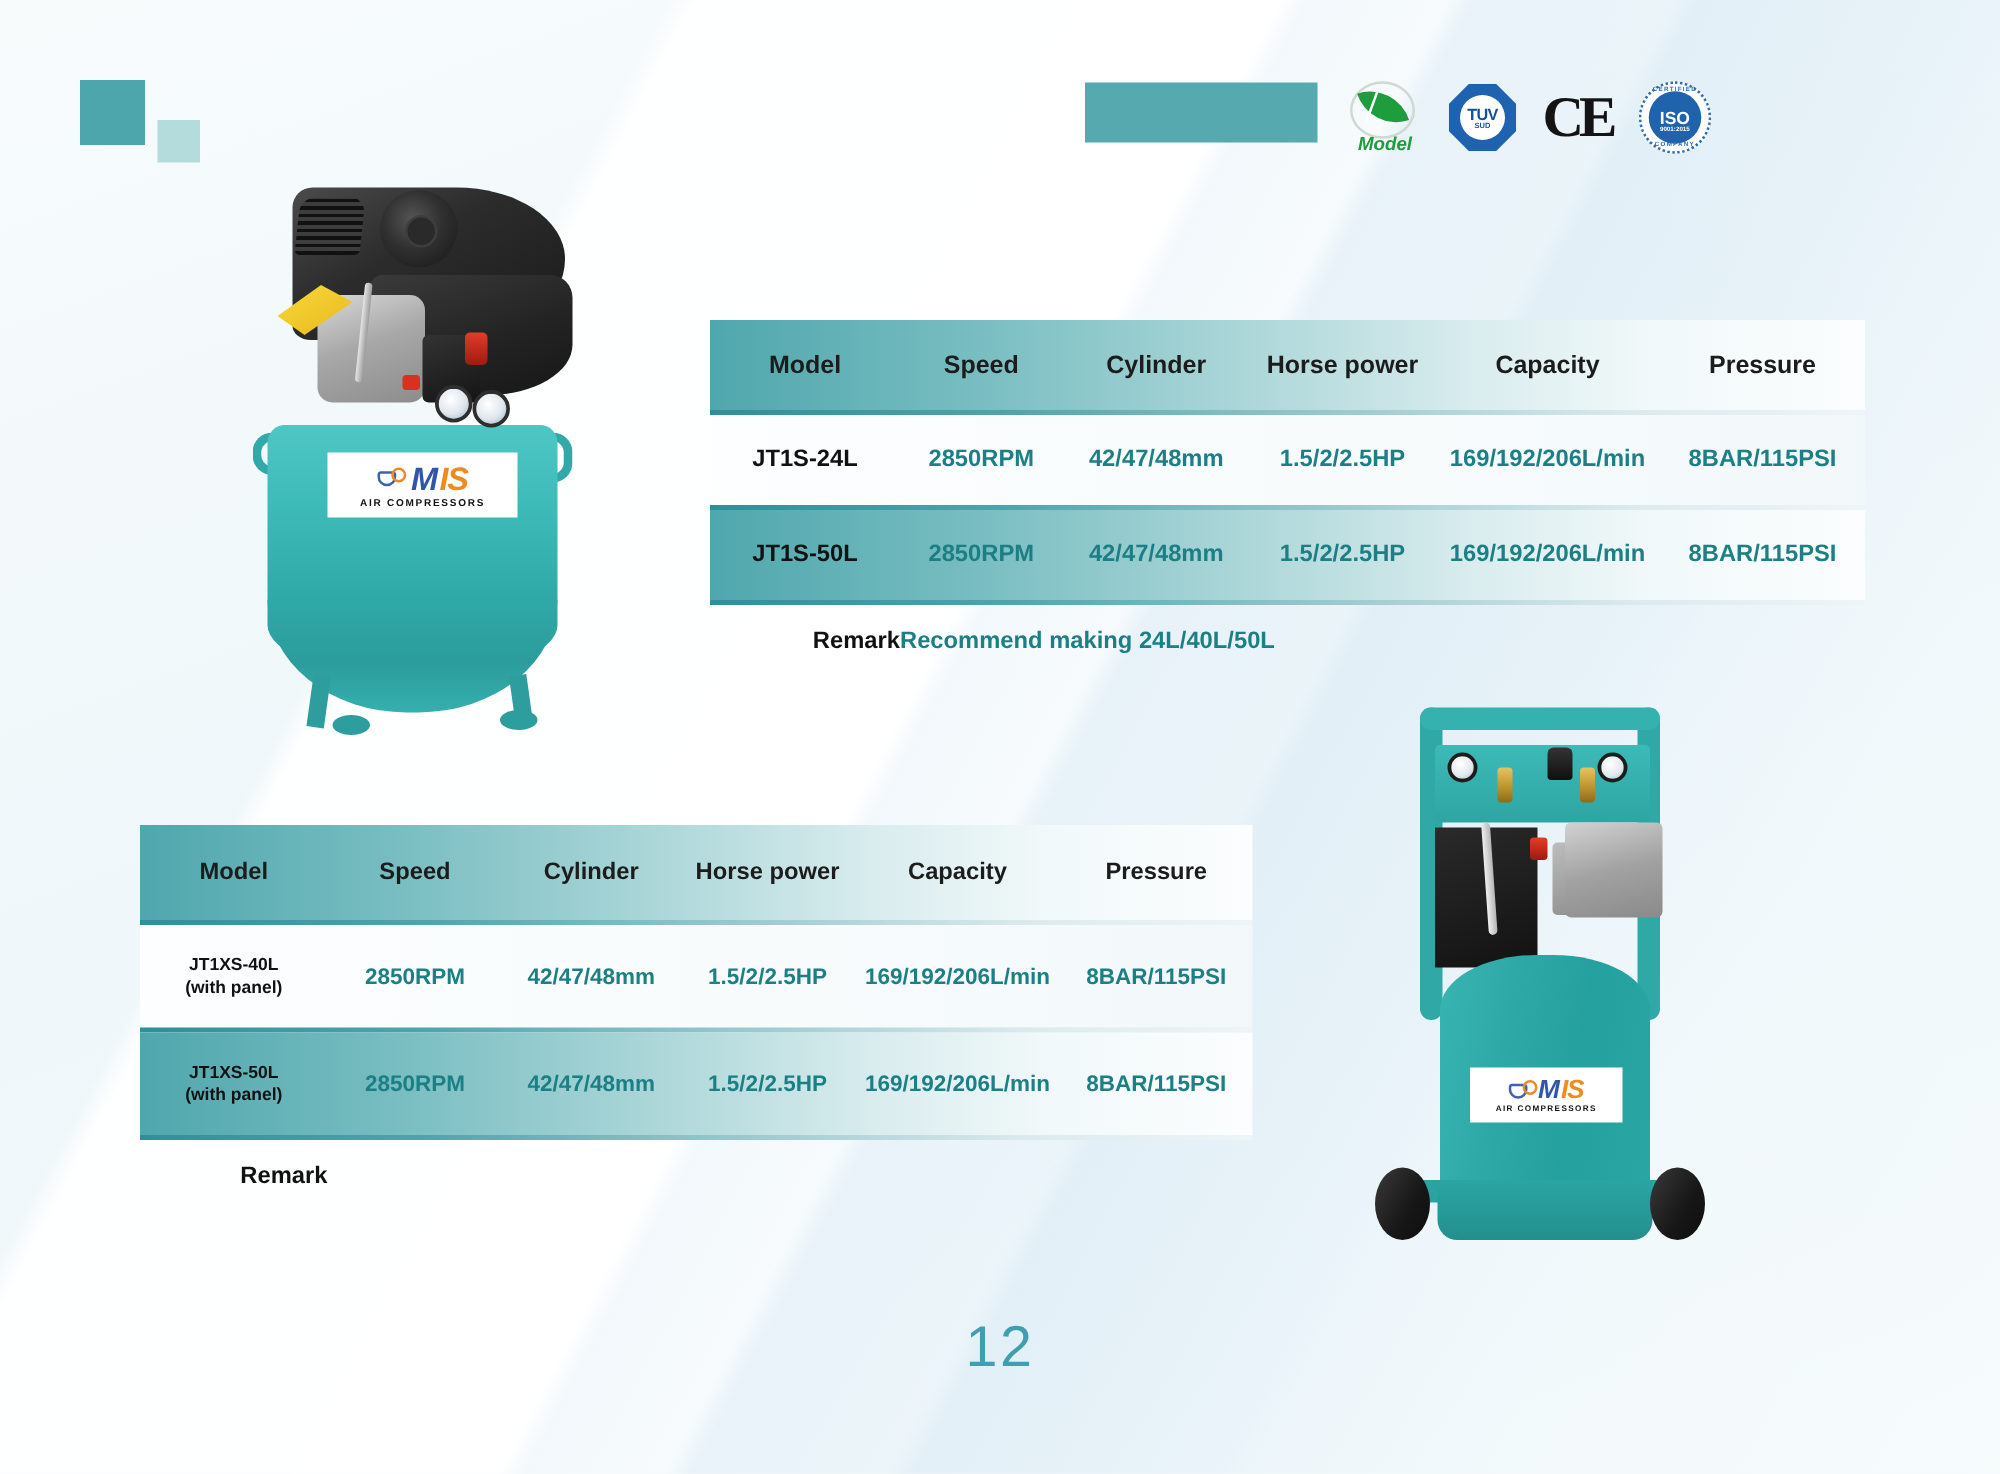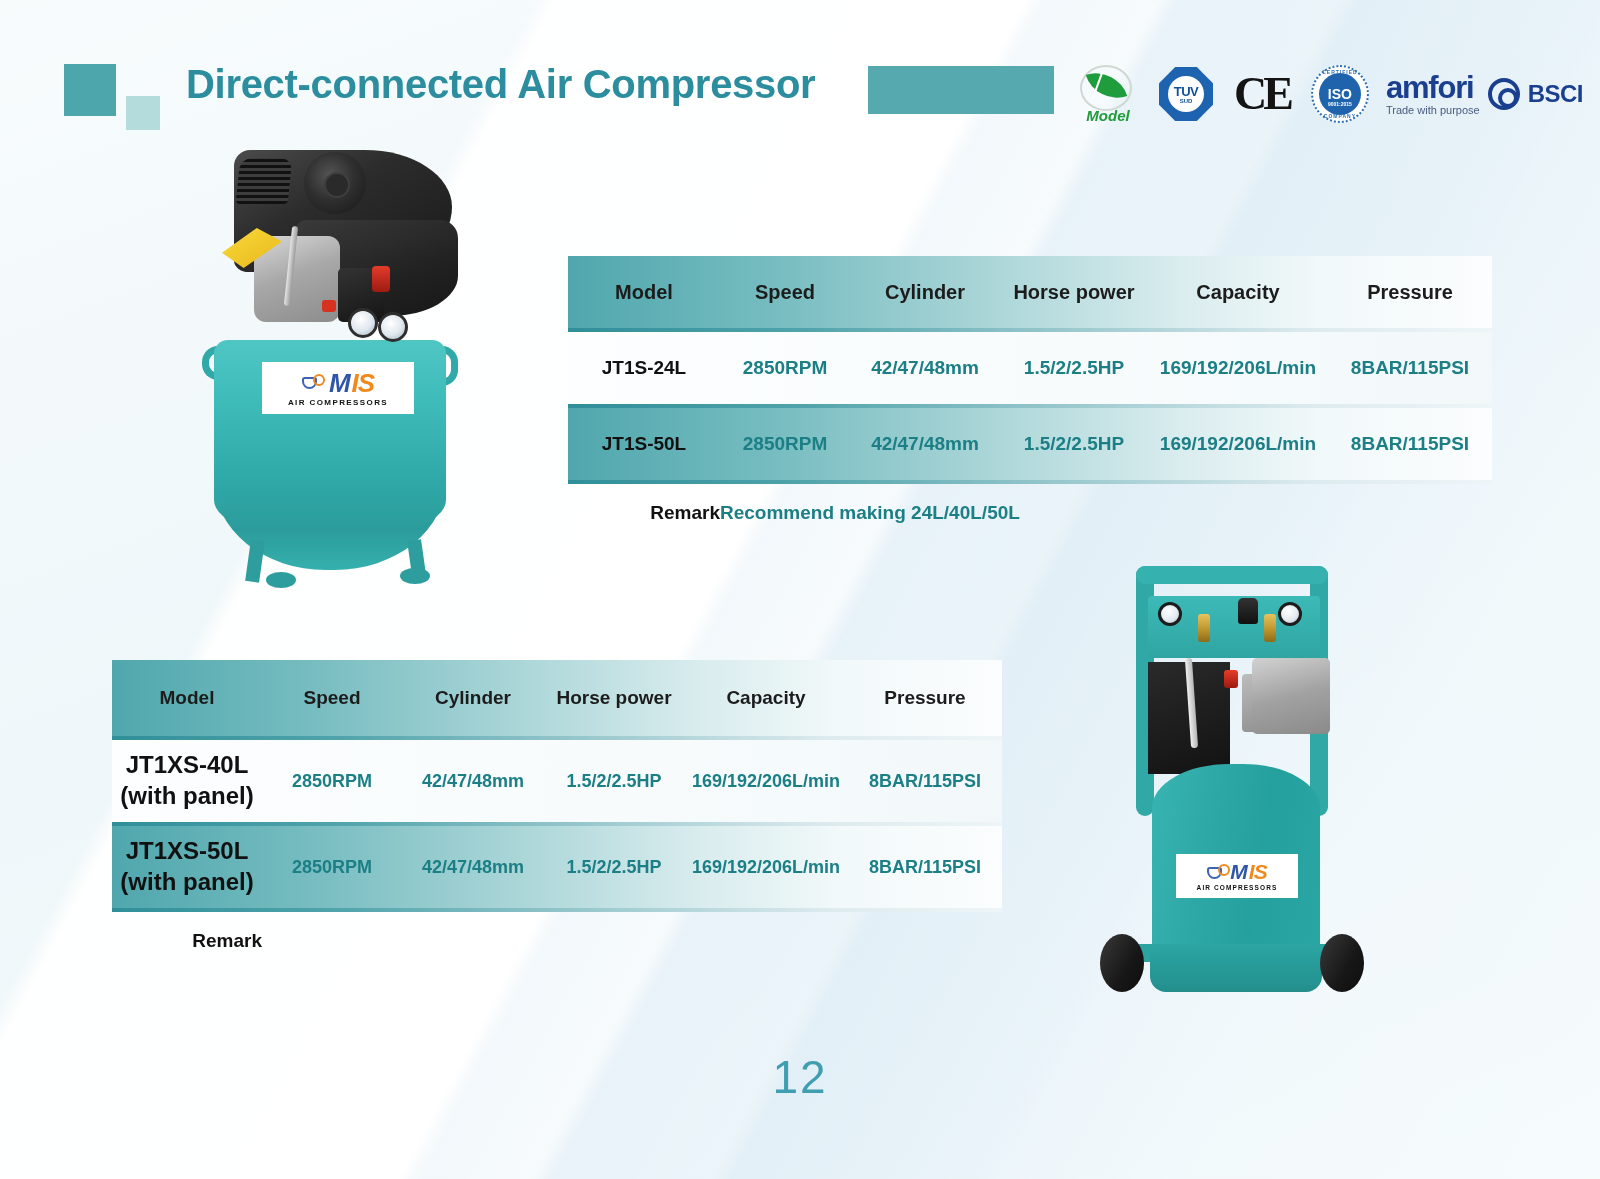--- a/index.html
+++ b/index.html
@@ -109,21 +109,21 @@
   #table2 { left:112px; top:660px; width:890px; }
   #table2 .head-row { height:76px; }
   #table2 .data-row { height:82px; }
   #table2 .c0 { width:150px; } #table2 .c1 { width:140px; }
   #table2 .c2 { width:142px; } #table2 .c3 { width:140px; }
   #table2 .c4 { width:164px; } #table2 .c5 { width:154px; }
   #table2 .remark-row { height:58px; }
   #table2 .remark-label { width:150px; }
   #table2 .cell { font-size:18px; }
   #table2 .head-cell { font-size:19px; }
-  #table2 .model-cell { font-size:24px; line-height:1.28; }
+  #table2 .model-cell { font-size:14px; line-height:1.28; }
 
   
   #photo1 { position:absolute; left:196px; top:140px; width:290px; height:480px; }
   .p1-tank { position:absolute; left:18px; top:200px; width:232px; height:200px;
       background:linear-gradient(180deg,#4fc6c4 0%, #3ebcba 30%, #2fa9a8 70%, #2b9c9b 100%);
       border-radius:14px 14px 46% 46%/14px 14px 20% 20%; }
   .p1-tank-bot { position:absolute; left:18px; top:340px; width:232px; height:90px;
       background:linear-gradient(180deg,#2fa9a8 0%, #2b9c9b 55%, #35b0ae 100%);
       border-radius:0 0 48% 48%/0 0 100% 100%; }
   .p1-handle-l { position:absolute; left:6px; top:206px; width:40px; height:34px;
@@ -224,21 +224,20 @@
 </style>
 </head>
 <body>
 
 <div class="bg-sheen"></div>
 <div class="bg-sheen2"></div>
 
 <div class="header">
   <div class="sq-big"></div>
   <div class="sq-small"></div>
-  <div class="page-title">Direct-connected Air Compressor</div>
   <div class="title-bar"></div>
 
   <div class="certs">
 
     <div class="cert rohs">
       <div class="circ"></div>
         <div class="leaf"></div>
       <div class="txt">Model</div>
     </div>
 
@@ -254,28 +253,20 @@
     <div class="cert iso">
       <div class="cert-top">CERTIFIED</div>
       <div class="ring">
         <div class="w1">&nbsp;</div>
         <div class="w2">ISO</div>
         <div class="w3">9001:2015</div>
       </div>
       <div class="cert-bot">COMPANY</div>
     </div>
 
-    <div class="cert amfori">
-      <div class="word">
-        <div class="a1">amfori</div>
-        <div class="a2">Trade with purpose</div>
-      </div>
-      <div class="spiral"></div>
-      <div class="bsci">BSCI</div>
-    </div>
 
   </div>
 </div>
 
 <div id="photo1">
   <div class="p1-handle-l"></div>
   <div class="p1-handle-r"></div>
   <div class="p1-tank"></div>
   <div class="p1-tank-bot"></div>
   <div class="p1-foot f1"></div>

